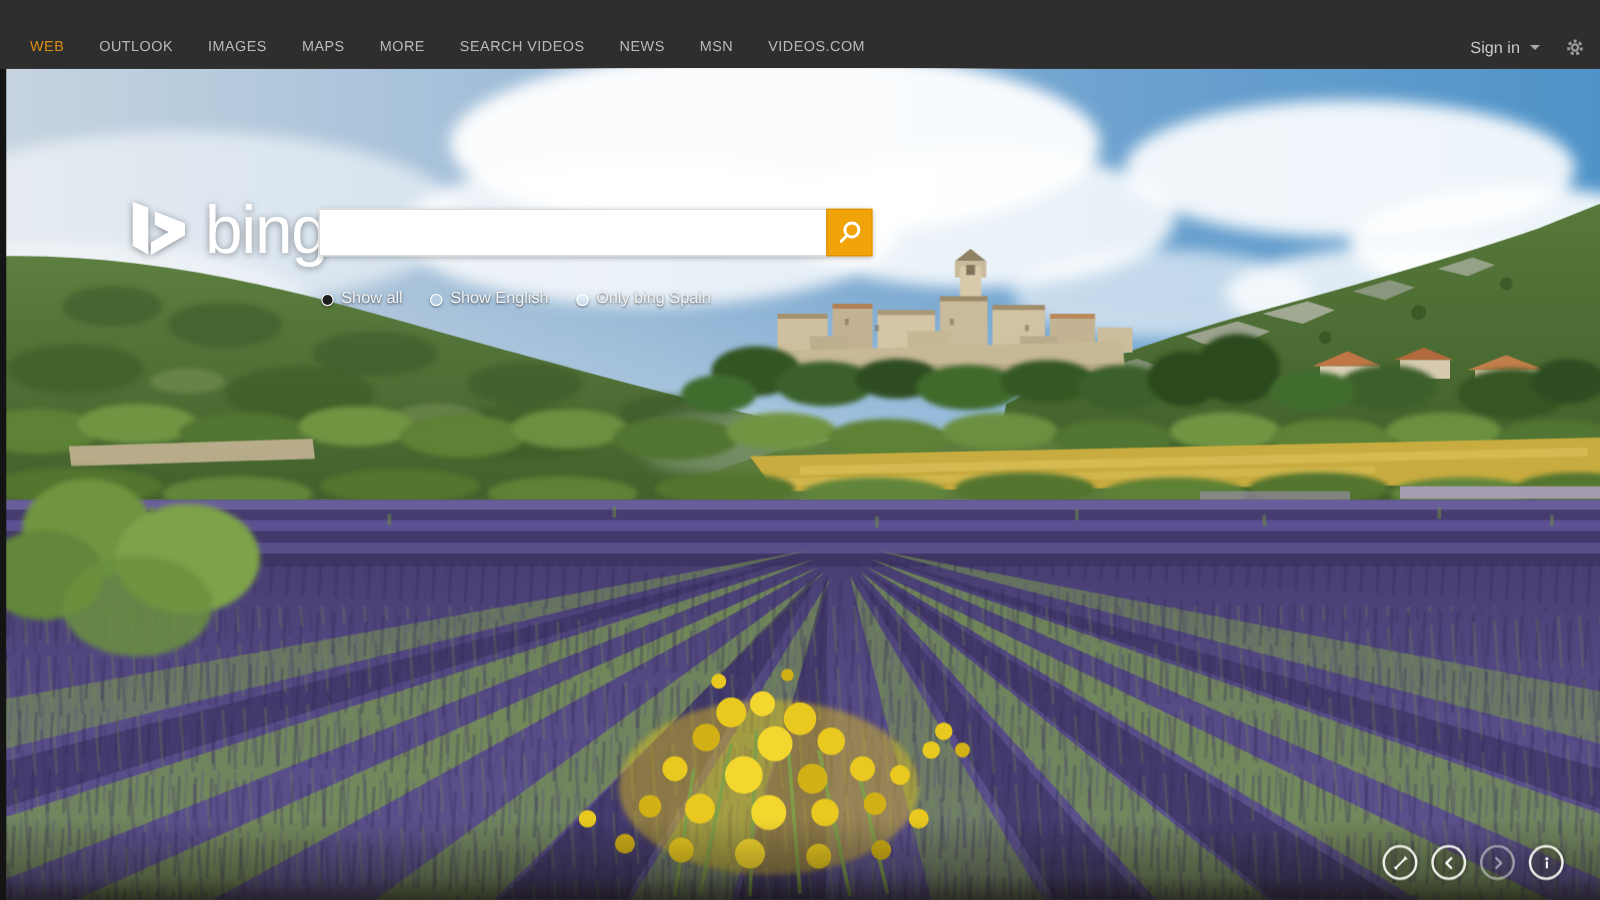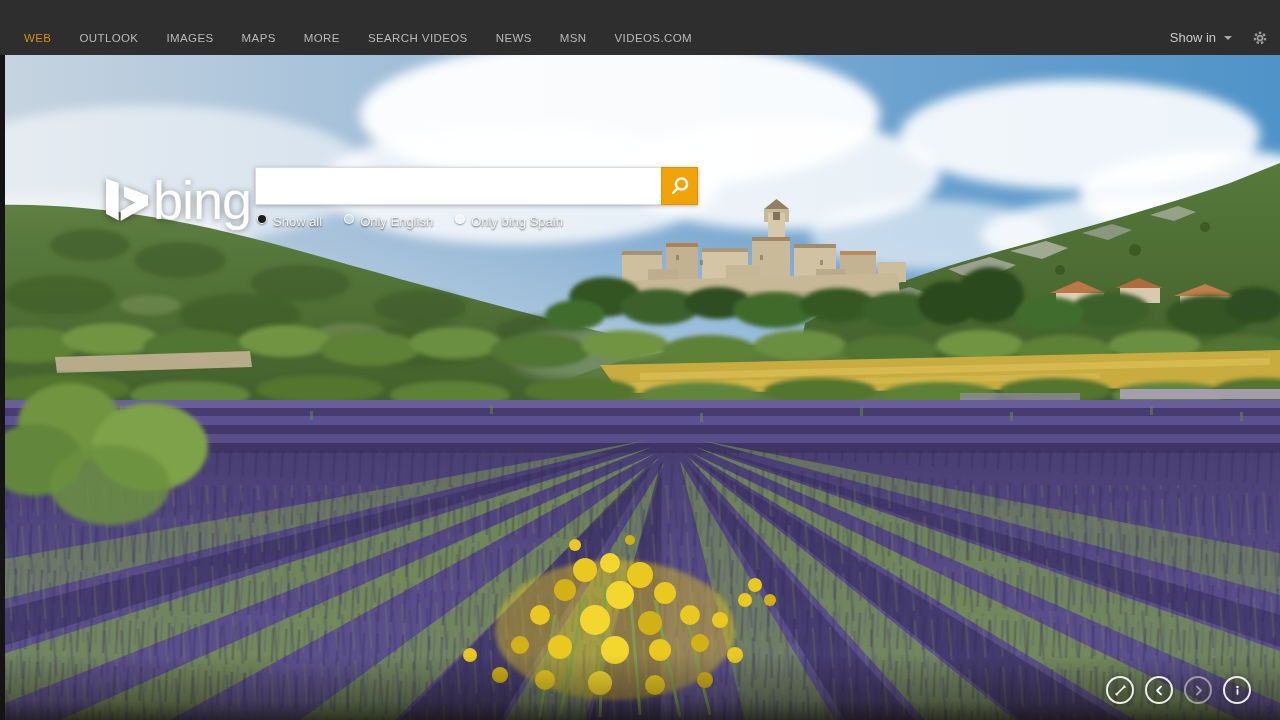--- a/index.html
+++ b/index.html
@@ -17,35 +17,35 @@
   .caret{width:0;height:0;border-left:4px solid transparent;border-right:4px solid transparent;
          border-top:4px solid #a8a8a8;}
   .gear-btn{background:none;border:none;padding:0;margin-left:20px;cursor:pointer;line-height:0;}
 
   
   .photo{position:absolute;top:55px;left:0;width:1280px;height:665px;}
   .scene{position:absolute;left:0;top:0;display:block;}
   .left-border{position:absolute;left:0;top:0;width:5px;height:665px;background:#141414;}
 
   
-  .logo{position:absolute;left:106px;top:120px;display:flex;align-items:flex-end;gap:5px;
+  .logo{position:absolute;left:106px;top:104px;display:flex;align-items:center;gap:16px;
         filter:drop-shadow(0 1px 3px rgba(0,0,0,.4));}
   .logo-text{color:#fff;font-size:54px;line-height:50px;font-weight:400;letter-spacing:-1px;}
 
   
   .searchbar{position:absolute;left:255px;top:112px;display:flex;box-shadow:0 1px 4px rgba(0,0,0,.28);}
   .search-input{width:406px;height:38px;border:1px solid #dcdcdc;border-right:none;background:#fff;
                 padding:0 10px;font-size:16px;outline:none;box-sizing:border-box;}
   .search-btn{width:37px;height:38px;background:#f1a30a;border:1px solid #de9400;cursor:pointer;
               display:flex;align-items:center;justify-content:center;box-sizing:border-box;padding:0;}
 
   
   .filters{position:absolute;left:257px;top:159px;display:flex;gap:22px;}
-  .filter{display:flex;align-items:flex-start;gap:6px;color:#f2f2f2;font-size:13px;cursor:pointer;
-          text-shadow:0 1px 2px rgba(0,0,0,.65);}
+  .filter{display:flex;align-items:flex-end;gap:6px;color:#f2f2f2;font-size:13px;cursor:pointer;
+          text-shadow:0 1px 2px rgba(0,0,0,.65);margin-top:16px;}
   .radio{width:10px;height:10px;border-radius:50%;border:1.5px solid rgba(255,255,255,.95);
          background:rgba(255,255,255,.18);box-shadow:0 1px 2px rgba(0,0,0,.4);box-sizing:border-box;}
   .radio.sel{background:#1d1d1d;}
 
   
   .controls{position:absolute;right:29px;bottom:16px;display:flex;gap:11px;}
   .ctrl{width:28px;height:28px;border-radius:50%;border:2.4px solid rgba(255,255,248,.9);
         background:rgba(45,45,22,.22);box-sizing:border-box;display:flex;align-items:center;
         justify-content:center;cursor:pointer;padding:0;box-shadow:0 0 4px rgba(0,0,0,.3);}
   .ctrl.disabled{opacity:.5;}
@@ -62,21 +62,21 @@
       <a class="nav-item">IMAGES</a>
       <a class="nav-item">MAPS</a>
       <a class="nav-item">MORE</a>
       <a class="nav-item">SEARCH VIDEOS</a>
       <a class="nav-item">NEWS</a>
       <a class="nav-item">MSN</a>
       <a class="nav-item">VIDEOS.COM</a>
     </nav>
     <div class="nav-right">
       <div class="signin">
-        <span>Show in</span>
+        <span>Sign in</span>
         <span class="caret"></span>
       </div>
       <button class="gear-btn">
         <svg width="16" height="16" viewBox="0 0 20 20">
           <circle cx="10" cy="10" r="6.4" fill="none" stroke="#9a9a9a" stroke-width="3" stroke-dasharray="3 2.6"></circle>
           <circle cx="10" cy="10" r="4.2" fill="#9a9a9a"></circle>
           <circle cx="10" cy="10" r="1.9" fill="#2e2e2e"></circle>
         </svg>
       </button>
     </div>
@@ -380,21 +380,21 @@
       </button>
     </div>
 
     <div class="filters">
       <label class="filter">
         <span class="radio sel"></span>
         <span>Show all</span>
       </label>
       <label class="filter">
         <span class="radio"></span>
-        <span>Only English</span>
+        <span>Show English</span>
       </label>
       <label class="filter">
         <span class="radio"></span>
         <span>Only bing Spain</span>
       </label>
     </div>
 
     <div class="controls">
       <button class="ctrl">
         <svg width="17" height="17" viewBox="0 0 28 28">

